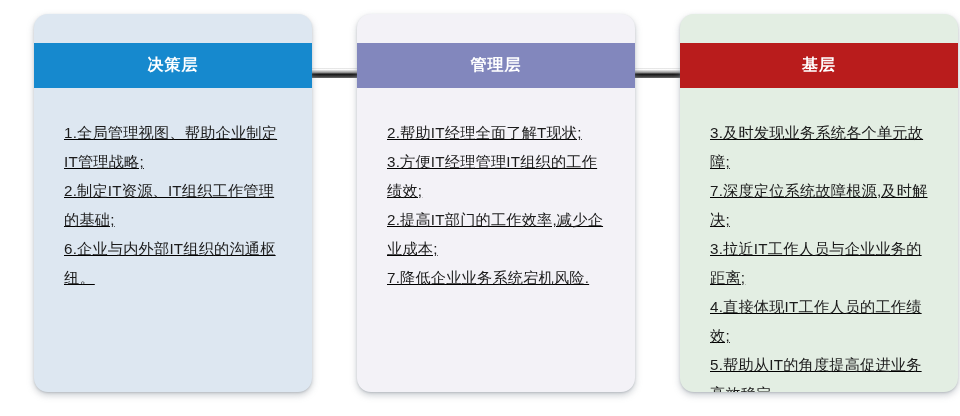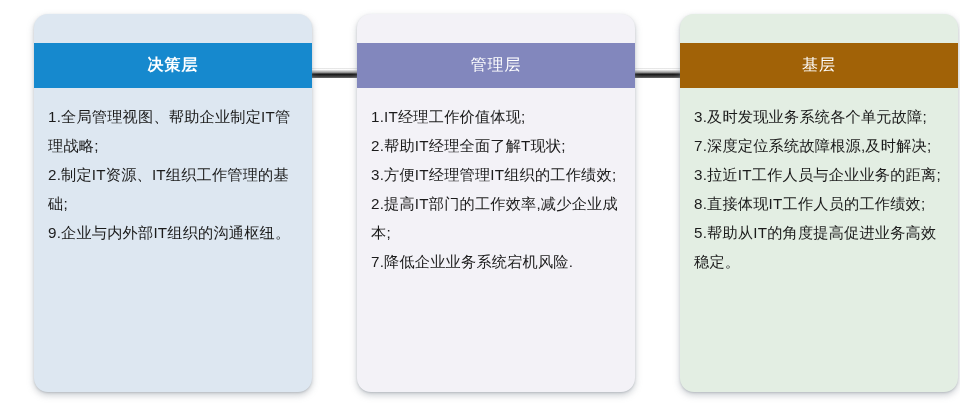--- a/index.html
+++ b/index.html
@@ -41,34 +41,35 @@
     left: 0; right: 0;
     top: 29px;
     height: 45px;
     display: flex;
     align-items: center;
     justify-content: center;
     color: #ffffff;
     letter-spacing: 1px;
   }
   .card-1 .card-header { background: #1689ce; font-size: 16px; font-weight: bold; }
-  .card-2 .card-header { background: #8287bd; font-size: 16px; font-weight: normal; }
-  .card-3 .card-header { background: #a16207; font-size: 16px; font-weight: normal; justify-content: center; }
+  .card-2 .card-header { background: #8287bd; font-size: 16px; font-weight: bold; }
+  .card-3 .card-header { background: #b91c1c; font-size: 16px; font-weight: bold; justify-content: center; }
 
   .card-body {
     position: absolute;
     left: 0; right: 0;
     top: 74px; bottom: 0;
     padding: 14px 12px 10px 14px;
     box-sizing: border-box;
   }
   .card-body ol {
-    margin: 0;
+    margin: 16px;
     padding: 0;
     list-style: none;
+    text-decoration: underline;
   }
   .card-body li {
     color: #1b1b1b;
     font-size: 15.2px;
     line-height: 29px;
     letter-spacing: 0.2px;
     white-space: normal;
   }
 
   
@@ -115,48 +116,47 @@
   <div class="ring ring-d"></div>
 
   <div class="card card-1">
     <div class="card-header">
       <span>决策层</span>
     </div>
     <div class="card-body">
       <ol>
         <li>1.全局管理视图、帮助企业制定IT管理战略;</li>
         <li>2.制定IT资源、IT组织工作管理的基础;</li>
-        <li>9.企业与内外部IT组织的沟通枢纽。</li>
+        <li>6.企业与内外部IT组织的沟通枢纽。</li>
       </ol>
     </div>
   </div>
 
   <div class="card card-2">
     <div class="card-header">
       <span>管理层</span>
     </div>
     <div class="card-body">
       <ol>
-        <li>1.IT经理工作价值体现;</li>
         <li>2.帮助IT经理全面了解T现状;</li>
         <li>3.方便IT经理管理IT组织的工作绩效;</li>
         <li>2.提高IT部门的工作效率,减少企业成本;</li>
         <li>7.降低企业业务系统宕机风险.</li>
       </ol>
     </div>
   </div>
 
   <div class="card card-3">
     <div class="card-header">
       <span>基层</span>
     </div>
     <div class="card-body">
       <ol>
         <li>3.及时发现业务系统各个单元故障;</li>
         <li>7.深度定位系统故障根源,及时解决;</li>
         <li>3.拉近IT工作人员与企业业务的距离;</li>
-        <li>8.直接体现IT工作人员的工作绩效;</li>
+        <li>4.直接体现IT工作人员的工作绩效;</li>
         <li>5.帮助从IT的角度提高促进业务高效稳定。</li>
       </ol>
     </div>
   </div>
 
 </div>
 
 </body></html>

